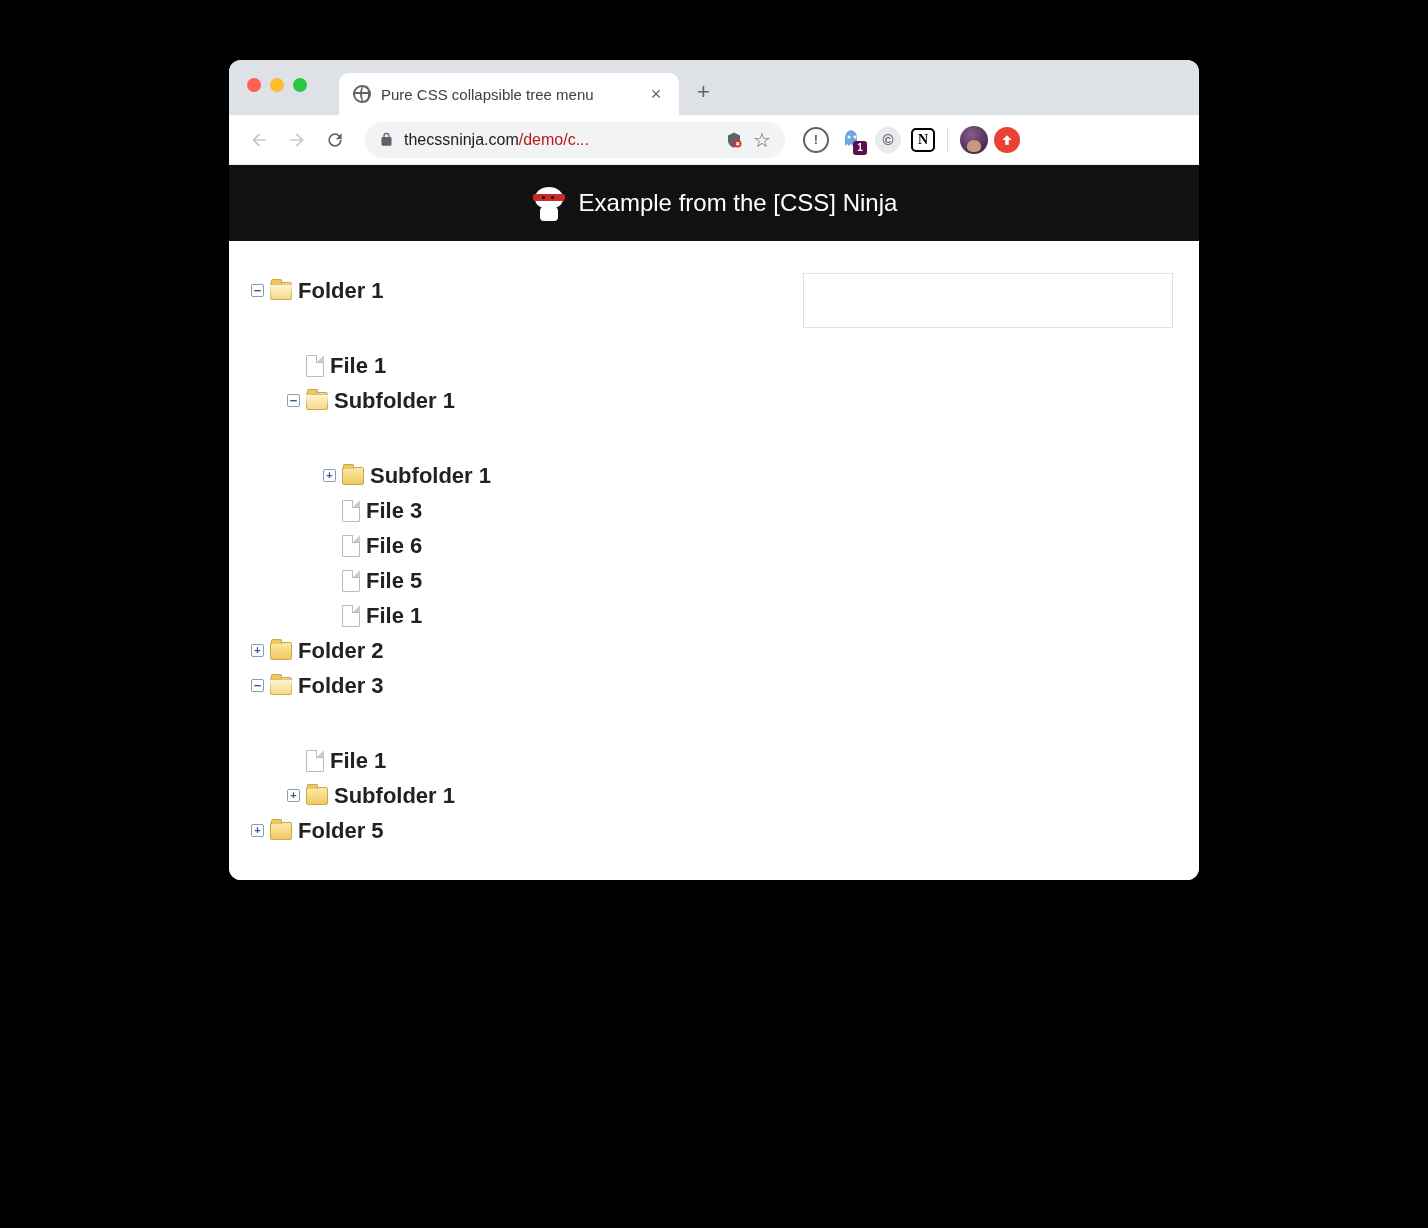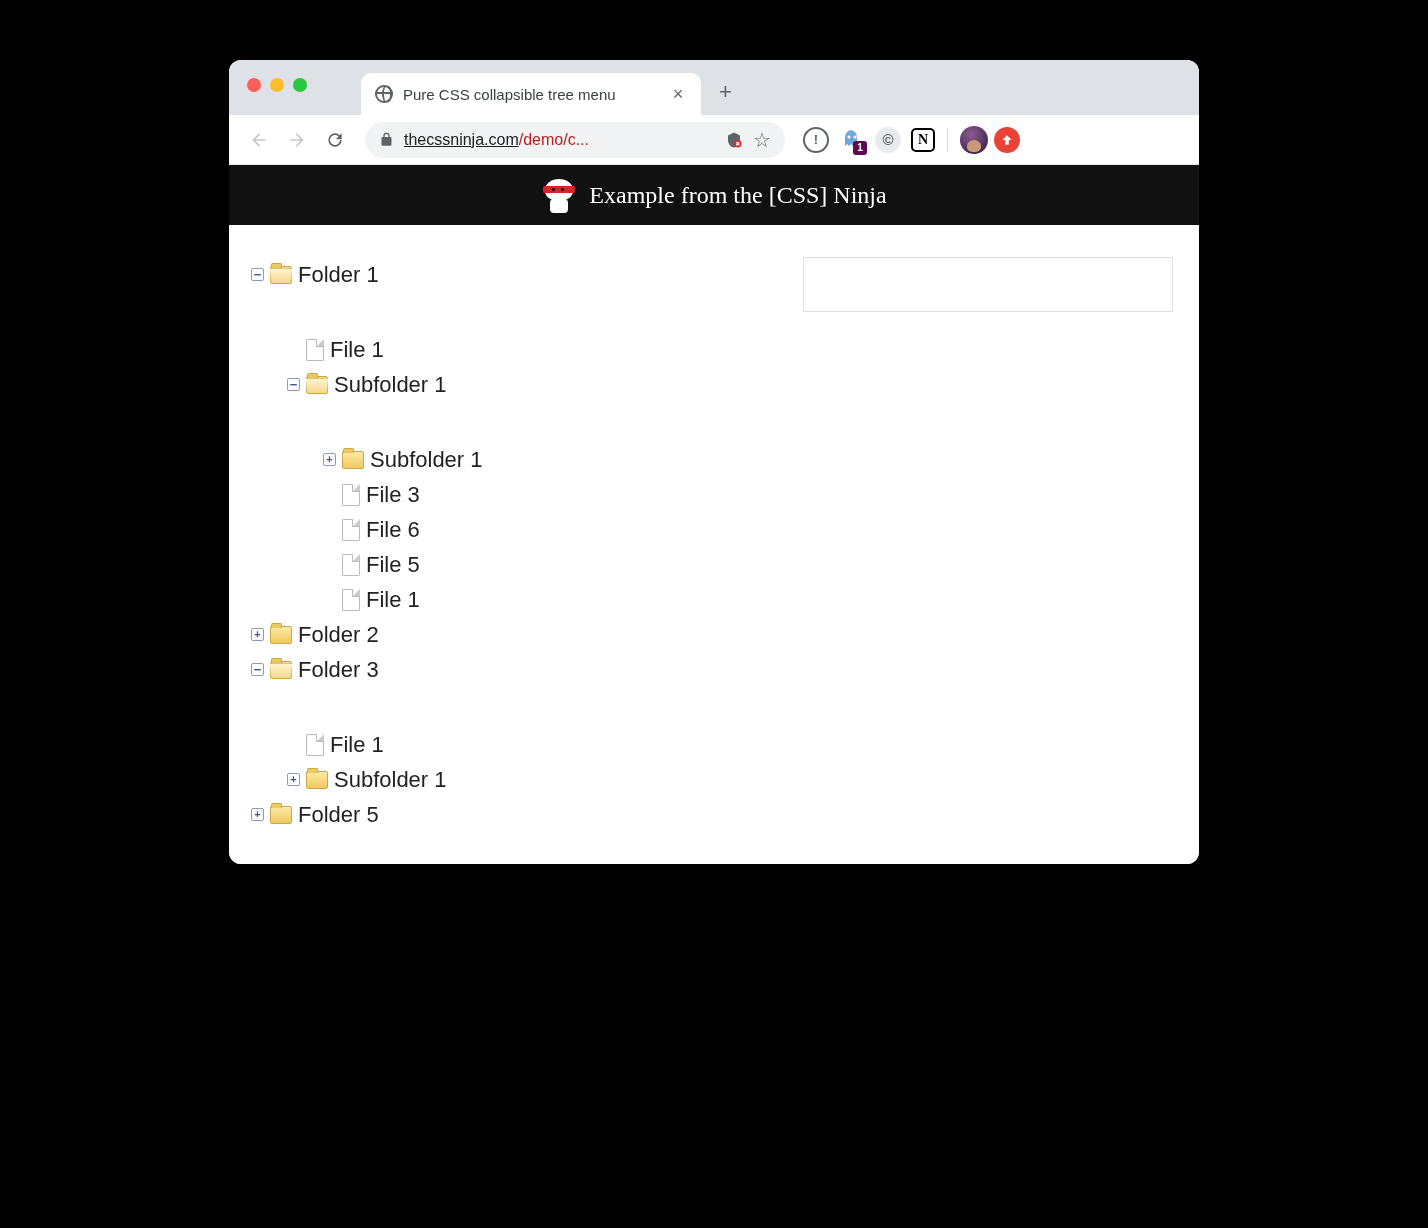--- a/index.html
+++ b/index.html
@@ -18,21 +18,21 @@
       background: #fff;
       border-radius: 12px;
       overflow: hidden;
       box-shadow: 0 20px 60px rgba(0,0,0,0.5);
     }
     .tab-bar {
       background: #dee1e6;
       height: 55px;
       display: flex;
       align-items: flex-end;
-      padding-left: 32px;
+      padding-left: 10px;
       position: relative;
     }
     .traffic-lights {
       position: absolute;
       left: 18px;
       top: 18px;
       display: flex;
       gap: 9px;
     }
     .traffic-light {
@@ -131,21 +131,21 @@
       border-radius: 20px;
       height: 36px;
       display: flex;
       align-items: center;
       padding: 0 14px;
       margin: 0 8px;
       gap: 10px;
     }
     .lock-icon { color: #5f6368; flex-shrink: 0; }
     .url-text { font-size: 16px; color: #202124; white-space: nowrap; overflow: hidden; flex: 1; }
-    .url-text .domain { color: #202124; text-decoration: underline; }
+    .url-text .domain { color: #202124; }
     .url-text .path { color: #b91c1c; }
     .addr-icons { display: flex; align-items: center; gap: 10px; margin-left: auto; }
     .shield-icon {
       width: 18px; height: 18px;
       position: relative;
       display: flex;
       align-items: center;
       justify-content: center;
     }
     .star-icon { color: #5f6368; font-size: 20px; }
@@ -219,27 +219,26 @@
       border-radius: 50%;
       display: flex;
       align-items: center;
       justify-content: center;
       color: #fff;
     }
     .update-btn svg { width: 14px; height: 14px; }
     .page-header {
       background: #111;
       color: #fff;
-      height: 60px;
+      height: 76px;
       display: flex;
       align-items: center;
       justify-content: center;
       gap: 12px;
       font-size: 24px;
-      font-family: Liberation Serif, serif;
     }
     .ninja-icon {
       width: 36px;
       height: 36px;
       position: relative;
     }
     .ninja-head {
       width: 28px;
       height: 22px;
       background: #fff;
@@ -275,20 +274,21 @@
       height: 14px;
       background: #fff;
       border-radius: 4px;
     }
     .content {
       background: #fff;
       padding: 32px 22px;
       display: flex;
       min-height: 630px;
       align-items: flex-start;
+      font-weight: bold;
     }
     .tree {
       flex: 0 0 540px;
     }
     .tree-node {
       display: flex;
       align-items: center;
       gap: 6px;
       font-size: 22px;
       color: #222;

